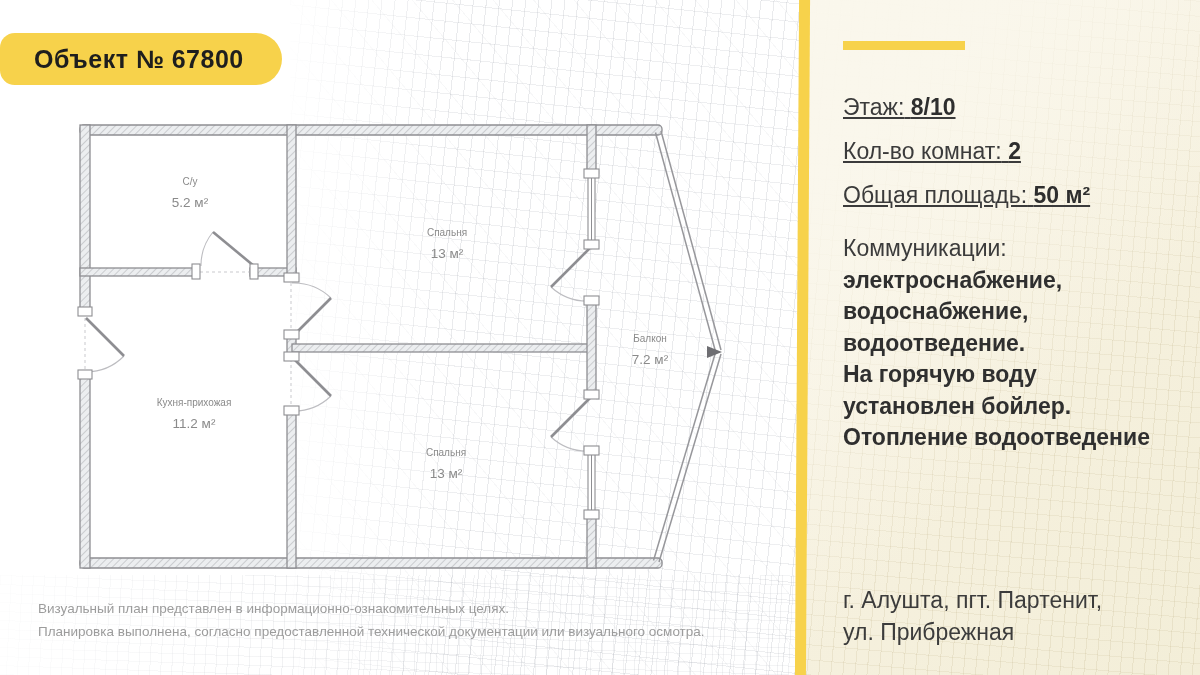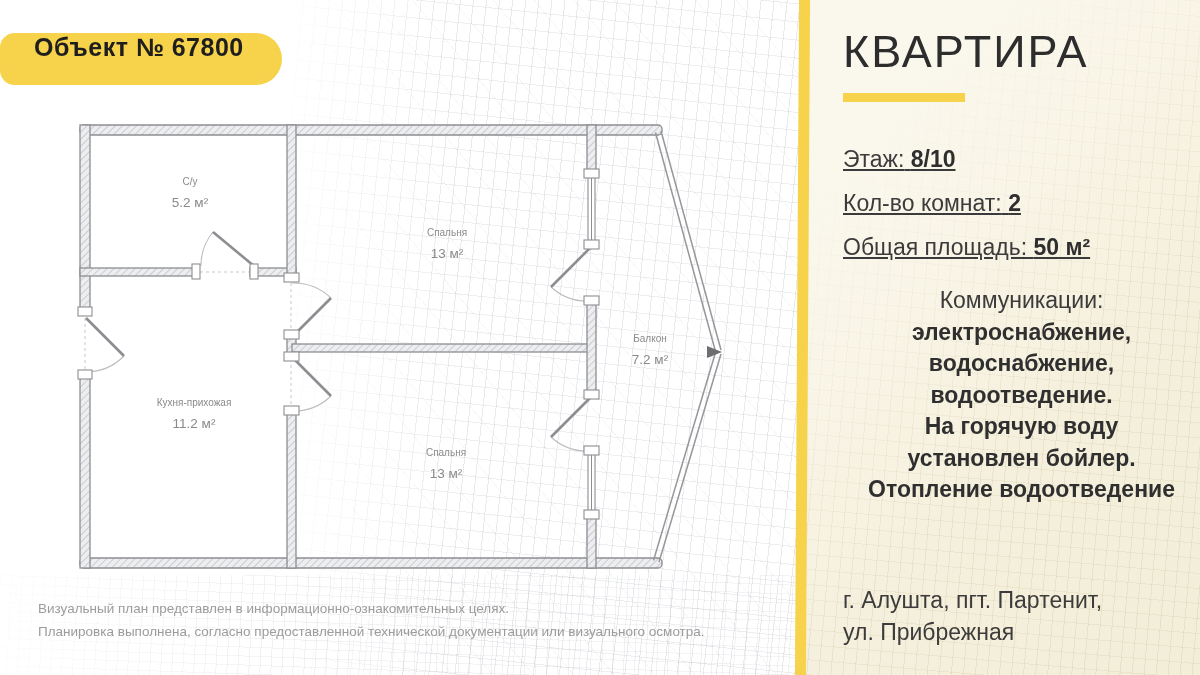--- a/index.html
+++ b/index.html
@@ -23,21 +23,21 @@
     linear-gradient(90deg,rgba(255,255,255,.85),rgba(255,255,255,0) 35%),
     repeating-linear-gradient(93deg,rgba(148,153,164,.13) 0 1px,transparent 1px 11px),
     repeating-linear-gradient(2deg,rgba(148,153,164,.11) 0 1px,transparent 1px 9px);}
   .wf3{left:0;top:0;width:395px;height:675px;background:
     linear-gradient(135deg,rgba(250,247,236,.96) 18%,rgba(250,247,236,0) 62%),
     repeating-linear-gradient(95deg,rgba(160,140,85,.13) 0 1px,transparent 1px 12px),
     repeating-linear-gradient(5deg,rgba(160,140,85,.10) 0 1px,transparent 1px 15px);}
 
   
   .badge{position:absolute;left:0;top:33px;height:52px;z-index:7;background:#F7D24B;
-    border-radius:16px 28px 28px 16px;display:flex;padding:0 38px 0 34px;}
+    border-radius:16px 28px 28px 16px;display:flex;align-items:center;padding:0 38px 0 34px;}
   .badge-text{font-size:25px;font-weight:700;color:#1E1E1E;letter-spacing:.5px;white-space:nowrap;}
 
   
   .plan{position:absolute;left:0;top:0;z-index:2;}
   .wall{fill:url(#hatch);stroke:#8E8E92;stroke-width:1.3;}
   .thin{stroke:#97979B;stroke-width:1.5;fill:none;}
   .leaf{stroke:#8E8E92;stroke-width:2.6;fill:none;}
   .arc{stroke:#BDBDC1;stroke-width:1.1;fill:none;}
   .dash{stroke:#C9C9CD;stroke-width:1;stroke-dasharray:3 3;fill:none;}
   .win{fill:#ffffff;stroke:#8E8E92;stroke-width:1.1;}
@@ -56,21 +56,21 @@
   .disclaimer{position:absolute;left:38px;top:597px;font-size:13.5px;line-height:23px;
     color:#9C9C9C;z-index:3;}
 
   
   .panel-content{position:relative;z-index:2;padding:26px 0 0 38px;}
   .panel-title{font-size:45px;font-weight:400;color:#2D2D2D;letter-spacing:2px;}
   .title-underline{width:122px;height:9px;background:#F7D24B;margin-top:15px;}
   .details{margin-top:44px;}
   .detail-row{font-size:23px;color:#3B3B3B;margin-bottom:17px;white-space:nowrap;text-decoration:underline;}
   .detail-value{font-weight:700;color:#2E2E2E;}
-  .comm{margin-top:24px;font-size:23px;color:#3B3B3B;line-height:31.5px;text-align:center;}
+  .comm{margin-top:24px;font-size:23px;color:#3B3B3B;line-height:31.5px;}
   .comm-line{font-weight:700;color:#2F2F2F;white-space:nowrap;}
   .address{position:absolute;left:38px;top:584px;font-size:23px;color:#3C3C3C;line-height:32px;z-index:2;}
 </style>
 </head>
 <body>
 
 <div class="canvas">
 
   <div class="left-pane">
     <div class="wf wf1"></div>
@@ -189,21 +189,20 @@
     <div class="disclaimer">
       <div>Визуальный план представлен в информационно-ознакомительных целях.</div>
       <div>Планировка выполнена, согласно предоставленной технической документации или визуального осмотра.</div>
     </div>
   </div>
 
   <div class="right-pane">
     <div class="wf wf3"></div>
 
     <div class="panel-content">
-      <div class="panel-title">КВАРТИРА</div>
       <div class="title-underline"></div>
 
       <div class="details">
         <div class="detail-row">
           <span>Этаж:</span>
           <span class="detail-value">8/10</span>
         </div>
         <div class="detail-row">
           <span>Кол-во комнат:</span>
           <span class="detail-value">2</span>

